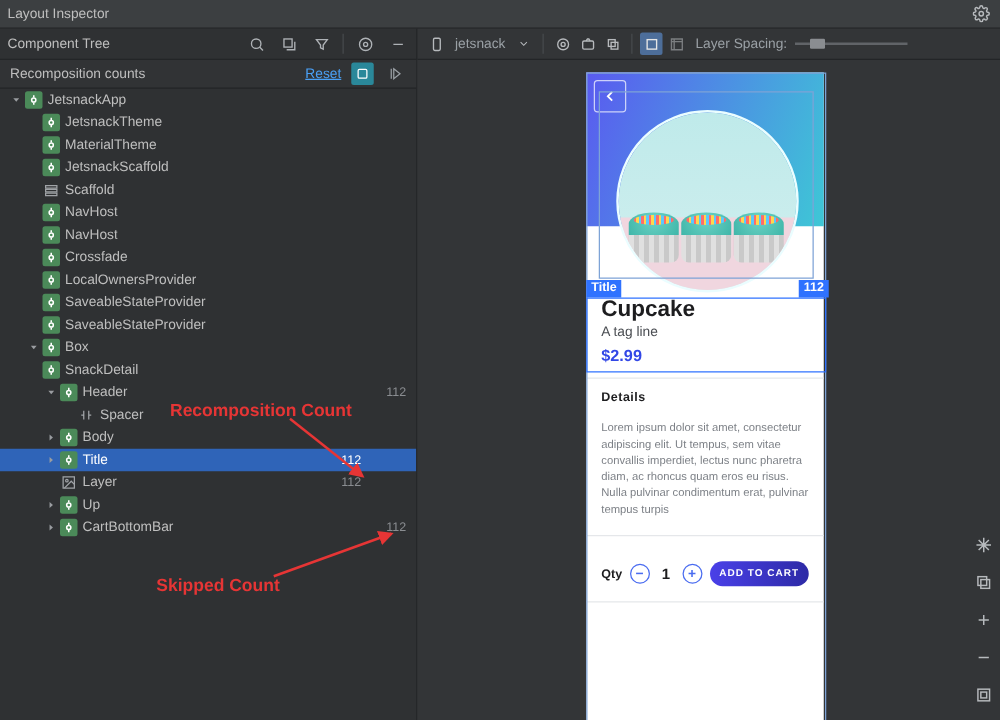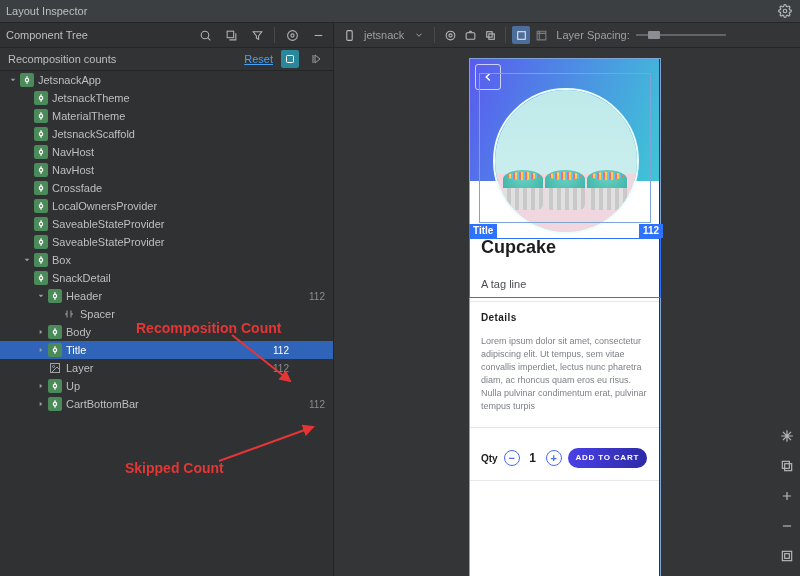--- a/index.html
+++ b/index.html
@@ -67,21 +67,21 @@
   .back{position:absolute;left:6px;top:6px;width:24px;height:24px;border:1px solid rgba(255,255,255,.7);border-radius:3px;display:flex;align-items:center;justify-content:center;color:#fff}
   .photo{position:absolute;left:24px;top:30px;width:142px;height:142px;border-radius:50%;overflow:hidden;border:2px solid #eafdff}
   .sky{position:absolute;inset:0;background:linear-gradient(#bfeaea,#d1efef)}
   .table{position:absolute;left:0;right:0;bottom:0;height:58px;background:#f0d6df}
   .cup{position:absolute;bottom:22px;width:40px}
   .cup .top{height:18px;border-radius:50% 50% 0 0;background:radial-gradient(circle at 50% 30%,#6dd2c4,#3fb6a9)}
   .cup .spr{position:absolute;top:2px;left:4px;right:4px;height:8px;background:repeating-linear-gradient(90deg,#ff6b6b 0 2px,#ffd84d 2px 4px,#5ac8ff 4px 6px);border-radius:50%}
   .cup .liner{height:22px;background:repeating-linear-gradient(90deg,#e0e0e0 0 4px,#c9c9c9 4px 8px);border-radius:0 0 6px 6px}
   .ph-body{position:absolute;left:0;right:0;top:180px;padding:0 12px}
   .ph-title{font:700 18px/1.1 Arial;color:#1d1d1f}
-  .ph-tag{font:400 11px/1.2 Arial;color:#4a4d52;margin-top:20px}
+  .ph-tag{font:400 11px/1.2 Arial;color:#4a4d52;margin-top:2px}
   .ph-price{font:700 13px Arial;color:#3247e6;margin-top:4px}
   .ph-sep{height:1px;background:#e5e7ea;margin:10px -12px}
   .ph-det{font:700 10px Arial;color:#1d1d1f;letter-spacing:.4px;margin-bottom:12px}
   .ph-lorem{font:400 9px/1.45 Arial;color:#7d8187}
   .ph-cart{display:flex;align-items:center;gap:6px;margin-top:20px}
   .qtyl{font:700 10px Arial;color:#1d1d1f}
   .stepb{width:14px;height:14px;border:1px solid #4a6cf0;border-radius:50%;display:flex;align-items:center;justify-content:center;color:#4a6cf0;font:700 11px/1 Arial}
   .qtyn{font:700 12px Arial;color:#1d1d1f;width:14px;text-align:center}
   .addbtn{flex:1;height:20px;background:linear-gradient(90deg,#4a40e8,#2d2aa6);border-radius:10px;color:#fff;font:700 8px/20px Arial;text-align:center;letter-spacing:.8px}
 
@@ -216,20 +216,35 @@
           <div class="row">
             <span class="pad" style="width:20px"></span>
             <span class="chev"></span>
             <span class="glyph g-fn">
               <svg width="10" height="10" viewBox="0 0 24 24" fill="none" stroke="#fff" stroke-width="3">
                 <circle cx="12" cy="12" r="4"></circle>
                 <path d="M12 3v4M12 17v4"></path>
               </svg>
             </span>
             <span class="lbl">JetsnackScaffold</span>
+            <span class="sp"></span>
+            <span class="cnt"></span>
+            <span class="cnt"></span>
+          </div>
+          <div class="row">
+            <span class="pad" style="width:20px"></span>
+            <span class="chev"></span>
+            <span class="glyph g-layout">
+              <svg width="12" height="12" viewBox="0 0 24 24" fill="none" stroke="currentColor" stroke-width="2">
+                <rect x="3" y="5" width="18" height="4"></rect>
+                <rect x="3" y="11" width="18" height="4"></rect>
+                <rect x="3" y="17" width="18" height="4"></rect>
+              </svg>
+            </span>
+            <span class="lbl">Scaffold</span>
             <span class="sp"></span>
             <span class="cnt"></span>
             <span class="cnt"></span>
           </div>
           <div class="row">
             <span class="pad" style="width:20px"></span>
             <span class="chev"></span>
             <span class="glyph g-fn">
               <svg width="10" height="10" viewBox="0 0 24 24" fill="none" stroke="#fff" stroke-width="3">
                 <circle cx="12" cy="12" r="4"></circle>
@@ -567,20 +582,21 @@
               </div>
             <div class="cup" style="left:92px">
                 <div class="top"></div>
                 <div class="spr"></div>
                 <div class="liner"></div>
               </div>
           </div>
           <div class="ph-body">
             <div class="ph-title">Cupcake</div>
             <div class="ph-tag">A tag line</div>
+            <div class="ph-price">$2.99</div>
             <div class="ph-sep"></div>
             <div class="ph-det">Details</div>
             <div class="ph-lorem">Lorem ipsum dolor sit amet, consectetur adipiscing elit. Ut tempus, sem vitae convallis imperdiet, lectus nunc pharetra diam, ac rhoncus quam eros eu risus. Nulla pulvinar condimentum erat, pulvinar tempus turpis</div>
             <div class="ph-sep" style="margin-top:14px"></div>
             <div class="ph-cart">
               <span class="qtyl">Qty</span>
               <span class="stepb">−</span>
               <span class="qtyn">1</span>
               <span class="stepb">+</span>
               <span class="addbtn">ADD TO CART</span>

